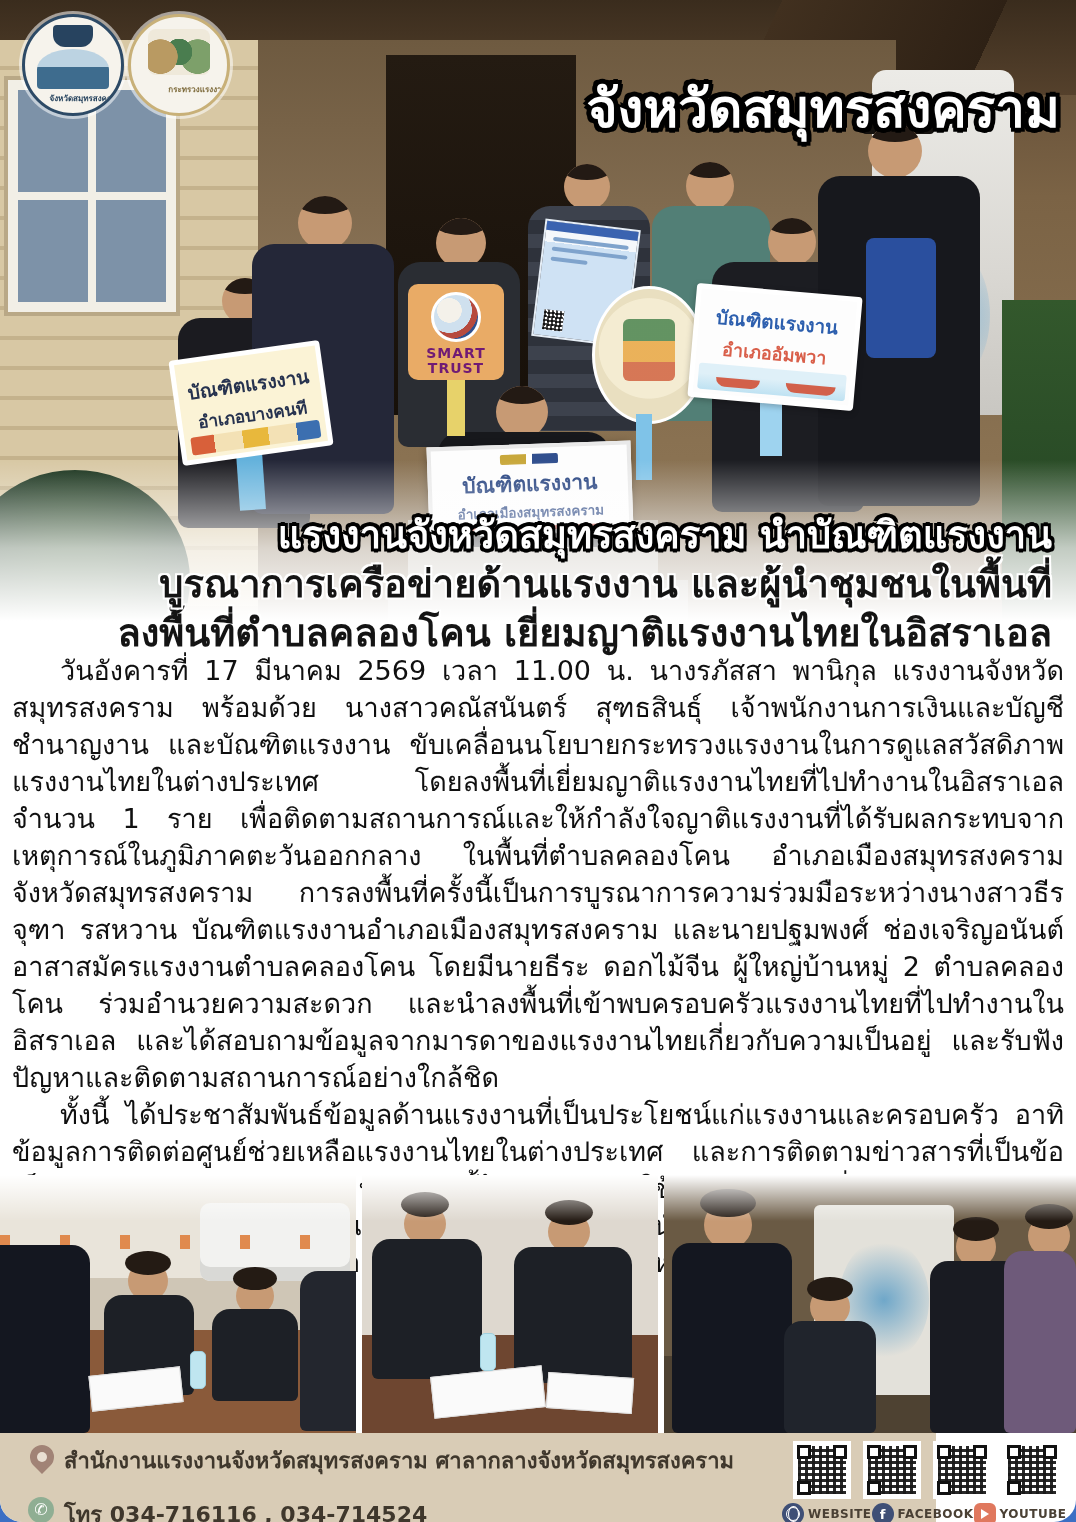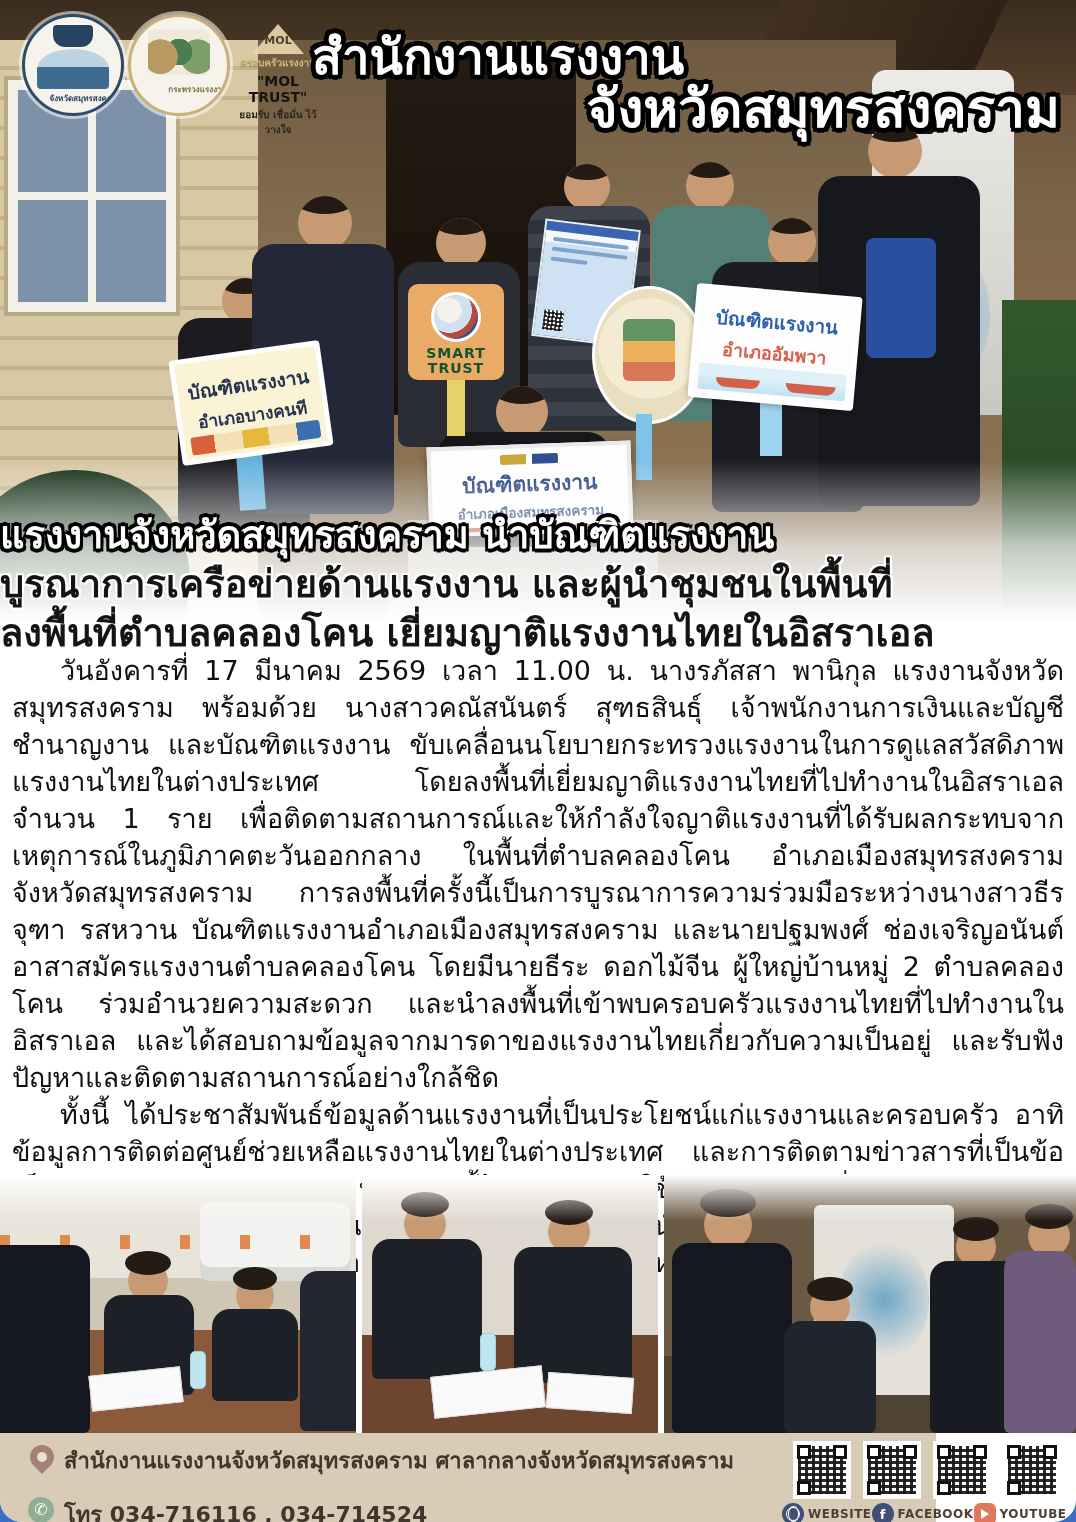--- a/index.html
+++ b/index.html
@@ -57,21 +57,21 @@
   .sign-bkt{left:175px;top:350px;width:152px;height:106px;background:#fbf3d6;border:5px solid #fff;
     border-radius:4px;transform:rotate(-8deg);padding-top:14px;}
   .sign-bkt .l1{font-weight:800;font-size:19px;color:#26324f;}
   .sign-bkt .l2{font-weight:800;font-size:17px;color:#26324f;margin-top:2px;}
   .sign-bkt .art{position:absolute;left:6px;bottom:4px;right:6px;height:18px;border-radius:3px;
     background:linear-gradient(90deg,#d8603a 0 18%,#f3e1b5 18% 40%,#e8b83c 40% 60%,#f3e1b5 60% 82%,#3c6fb0 82%);}
   .handle-bkt{position:absolute;left:238px;top:452px;width:26px;height:58px;background:#64b2dc;transform:rotate(-4deg);}
   .sign-st{left:408px;top:284px;width:96px;height:96px;background:#e9ab66;border-radius:10px;padding-top:8px;}
   .sign-st .globe{width:44px;height:44px;margin:0 auto;border-radius:50%;
     background:radial-gradient(circle at 35% 35%,#f4f1ea 30%,#cfe0ee 31% 55%,#b64a3e 56% 70%,#2e4f8e 71%);border:3px solid #fff;}
-  .sign-st .t{font-weight:800;font-size:14px;color:#14532d;letter-spacing:1px;margin-top:4px;line-height:15px;}
+  .sign-st .t{font-weight:800;font-size:14px;color:#701a75;letter-spacing:1px;margin-top:4px;line-height:15px;}
   .handle-st{position:absolute;left:447px;top:378px;width:18px;height:58px;background:#e7d26a;}
   .flyer{position:absolute;left:538px;top:224px;width:92px;height:114px;transform:rotate(7deg);
     background:linear-gradient(180deg,#f5f8fb 0 18%,#cfe2f4 18% 100%);border:2px solid #e6eef6;}
   .flyer .bar{height:9px;background:#3a63b0;}
   .flyer .ln{height:4px;background:#7fa3cc;margin:6px 8px 0 8px;border-radius:2px;}
   .flyer .qrdot{position:absolute;left:8px;bottom:6px;width:20px;height:20px;background:
     repeating-linear-gradient(0deg,#444 0 2px,#fff 2px 4px),repeating-linear-gradient(90deg,#444 0 2px,#fff 2px 4px);
     background-blend-mode:multiply;}
   .fan{position:absolute;left:592px;top:286px;width:108px;height:132px;border-radius:50%;
     background:radial-gradient(circle at 50% 45%,#f4ecd2 55%,#e9dfc0 56%);border:3px solid #fff;}
@@ -115,21 +115,21 @@
   .mol-trust .name{font-size:14px;font-weight:800;color:#17140f;margin-top:3px;}
   .mol-trust .tag{font-size:10px;font-weight:700;color:#2b251c;margin-top:2px;}
   
   .hero-title{position:absolute;font-weight:800;color:#fff;white-space:nowrap;
     text-shadow:-4px -4px 0 #000,4px -4px 0 #000,-4px 4px 0 #000,4px 4px 0 #000,0 -5px 0 #000,0 5px 0 #000,-5px 0 0 #000,5px 0 0 #000;}
   .ht1{left:312px;top:18px;font-size:49px;}
   .ht2{right:16px;top:66px;font-size:53px;}
   
   .headline-grad{position:absolute;left:0;top:460px;width:1076px;height:196px;
     background:linear-gradient(180deg,rgba(255,255,255,0) 0%,rgba(255,255,255,.72) 45%,#ffffff 82%);}
-  .headline{position:absolute;left:0;width:1052px;text-align:left;font-weight:800;font-size:38px;white-space:nowrap;}
+  .headline{position:absolute;left:0;width:1052px;text-align:right;font-weight:800;font-size:38px;white-space:nowrap;}
   .hl1{top:504px;color:#fff;
     text-shadow:-3px -3px 0 #000,3px -3px 0 #000,-3px 3px 0 #000,3px 3px 0 #000,0 4px 0 #000,0 -4px 0 #000;}
   .hl2{top:553px;color:#141414;text-shadow:-2px -2px 0 #fff,2px -2px 0 #fff,-2px 2px 0 #fff,2px 2px 0 #fff;}
   .hl3{top:602px;color:#141414;text-shadow:-2px -2px 0 #fff,2px -2px 0 #fff,-2px 2px 0 #fff,2px 2px 0 #fff;}
   
   .article{position:absolute;left:12px;top:652px;width:1052px;color:#101010;
     font-size:27px;line-height:37px;text-align:justify;}
   .article p{margin:0;text-indent:48px;}
   
   .strip{position:absolute;left:0;top:1175px;width:1076px;height:258px;}
@@ -284,29 +284,21 @@
 
     <div class="seal seal-prov">
       <div class="garuda"></div>
       <div class="scene"></div>
       <div class="ring">จังหวัดสมุทรสงคราม</div>
     </div>
     <div class="seal seal-mol">
       <div class="deva"></div>
       <div class="ring">กระทรวงแรงงาน</div>
     </div>
-    <div class="mol-trust">
-      <div class="roof"></div>
-      <div class="mol">MOL</div>
-      <div class="gold">ครอบครัวแรงงาน</div>
-      <div class="name">"MOL TRUST"</div>
-      <div class="tag">ยอมรับ เชื่อมั่น ไว้วางใจ</div>
-    </div>
-
-    <div class="hero-title ht1">สำนักงานแรงงาน</div>
+
     <div class="hero-title ht2">จังหวัดสมุทรสงคราม</div>
   </div>
 
   <div class="headline-grad"></div>
   <div class="headline hl1">แรงงานจังหวัดสมุทรสงคราม นำบัณฑิตแรงงาน</div>
   <div class="headline hl3">ลงพื้นที่ตำบลคลองโคน เยี่ยมญาติแรงงานไทยในอิสราเอล</div>
   <div class="headline hl2">บูรณาการเครือข่ายด้านแรงงาน และผู้นำชุมชนในพื้นที่</div>
 
   <div class="article">
     <p>วันอังคารที่ 17 มีนาคม 2569 เวลา 11.00 น. นางรภัสสา พานิกุล แรงงานจังหวัดสมุทรสงคราม พร้อมด้วย นางสาวคณัสนันตร์ สุฑธสินธุ์ เจ้าพนักงานการเงินและบัญชีชำนาญงาน และบัณฑิตแรงงาน ขับเคลื่อนนโยบายกระทรวงแรงงานในการดูแลสวัสดิภาพแรงงานไทยในต่างประเทศ โดยลงพื้นที่เยี่ยมญาติแรงงานไทยที่ไปทำงานในอิสราเอล จำนวน 1 ราย เพื่อติดตามสถานการณ์และให้กำลังใจญาติแรงงานที่ได้รับผลกระทบจากเหตุการณ์ในภูมิภาคตะวันออกกลาง ในพื้นที่ตำบลคลองโคน อำเภอเมืองสมุทรสงคราม จังหวัดสมุทรสงคราม การลงพื้นที่ครั้งนี้เป็นการบูรณาการความร่วมมือระหว่างนางสาวธีรจุฑา รสหวาน บัณฑิตแรงงานอำเภอเมืองสมุทรสงคราม และนายปฐมพงศ์ ช่องเจริญอนันต์ อาสาสมัครแรงงานตำบลคลองโคน โดยมีนายธีระ ดอกไม้จีน ผู้ใหญ่บ้านหมู่ 2 ตำบลคลองโคน ร่วมอำนวยความสะดวก และนำลงพื้นที่เข้าพบครอบครัวแรงงานไทยที่ไปทำงานในอิสราเอล และได้สอบถามข้อมูลจากมารดาของแรงงานไทยเกี่ยวกับความเป็นอยู่ และรับฟังปัญหาและติดตามสถานการณ์อย่างใกล้ชิด</p>

